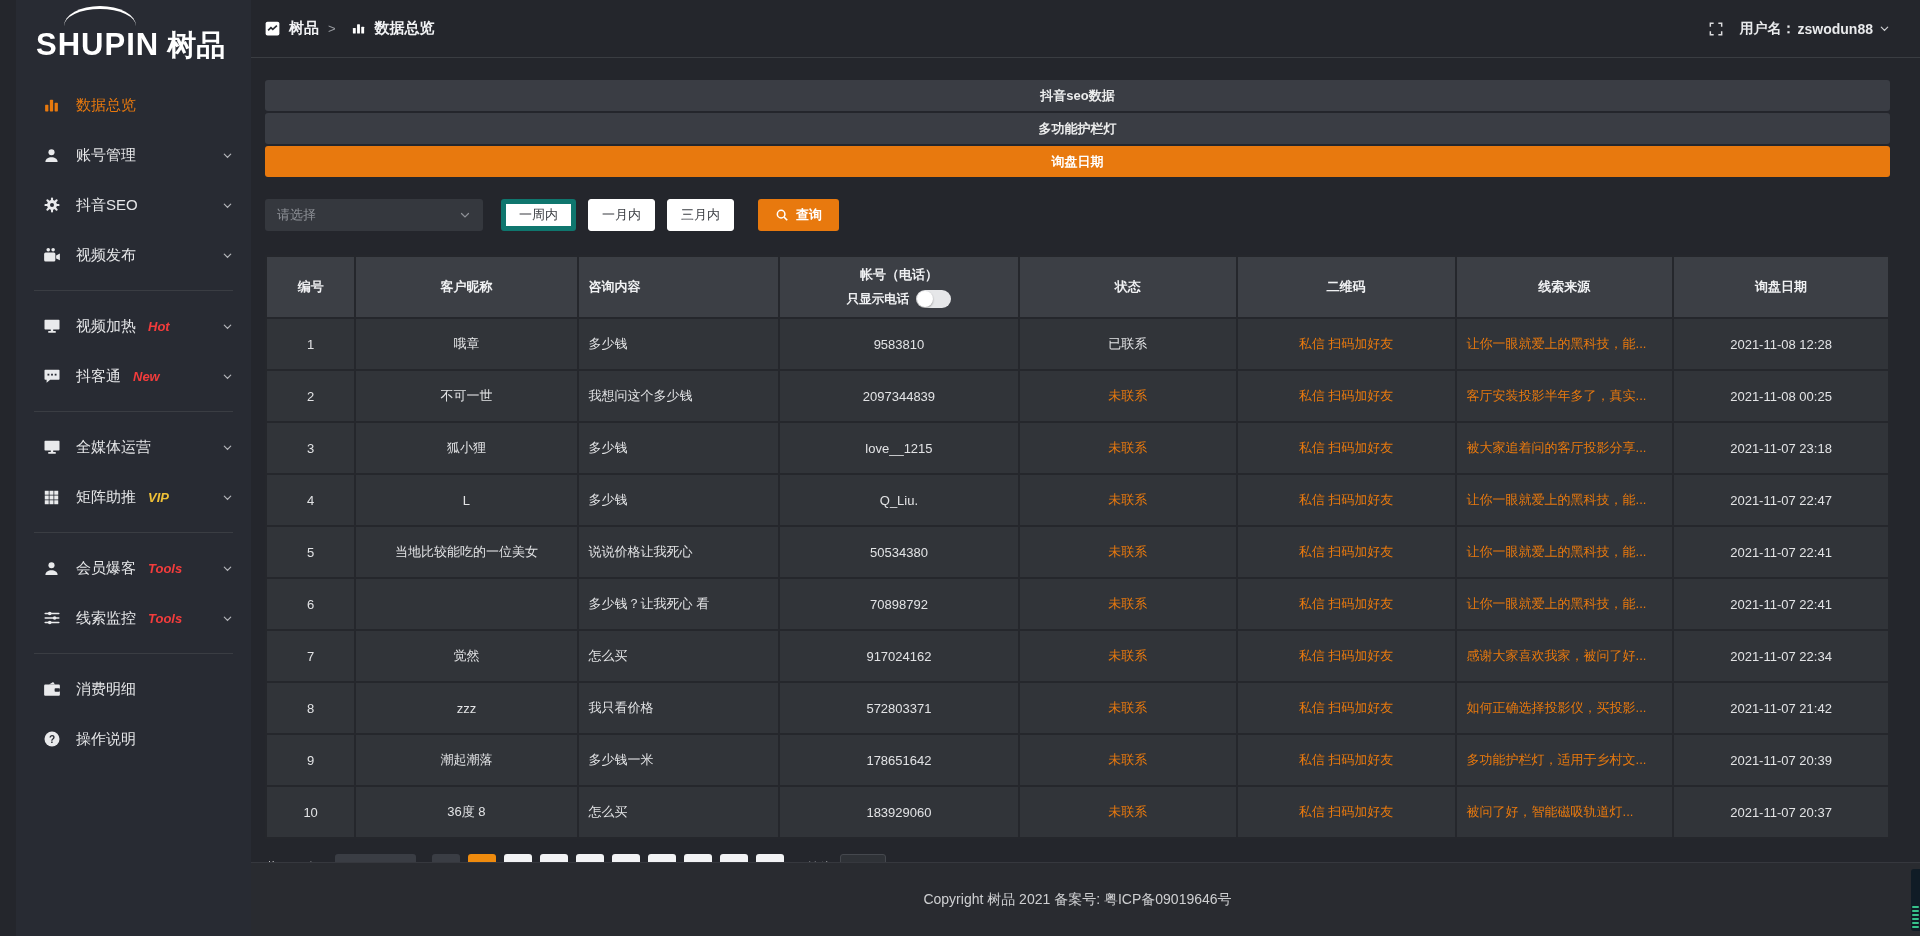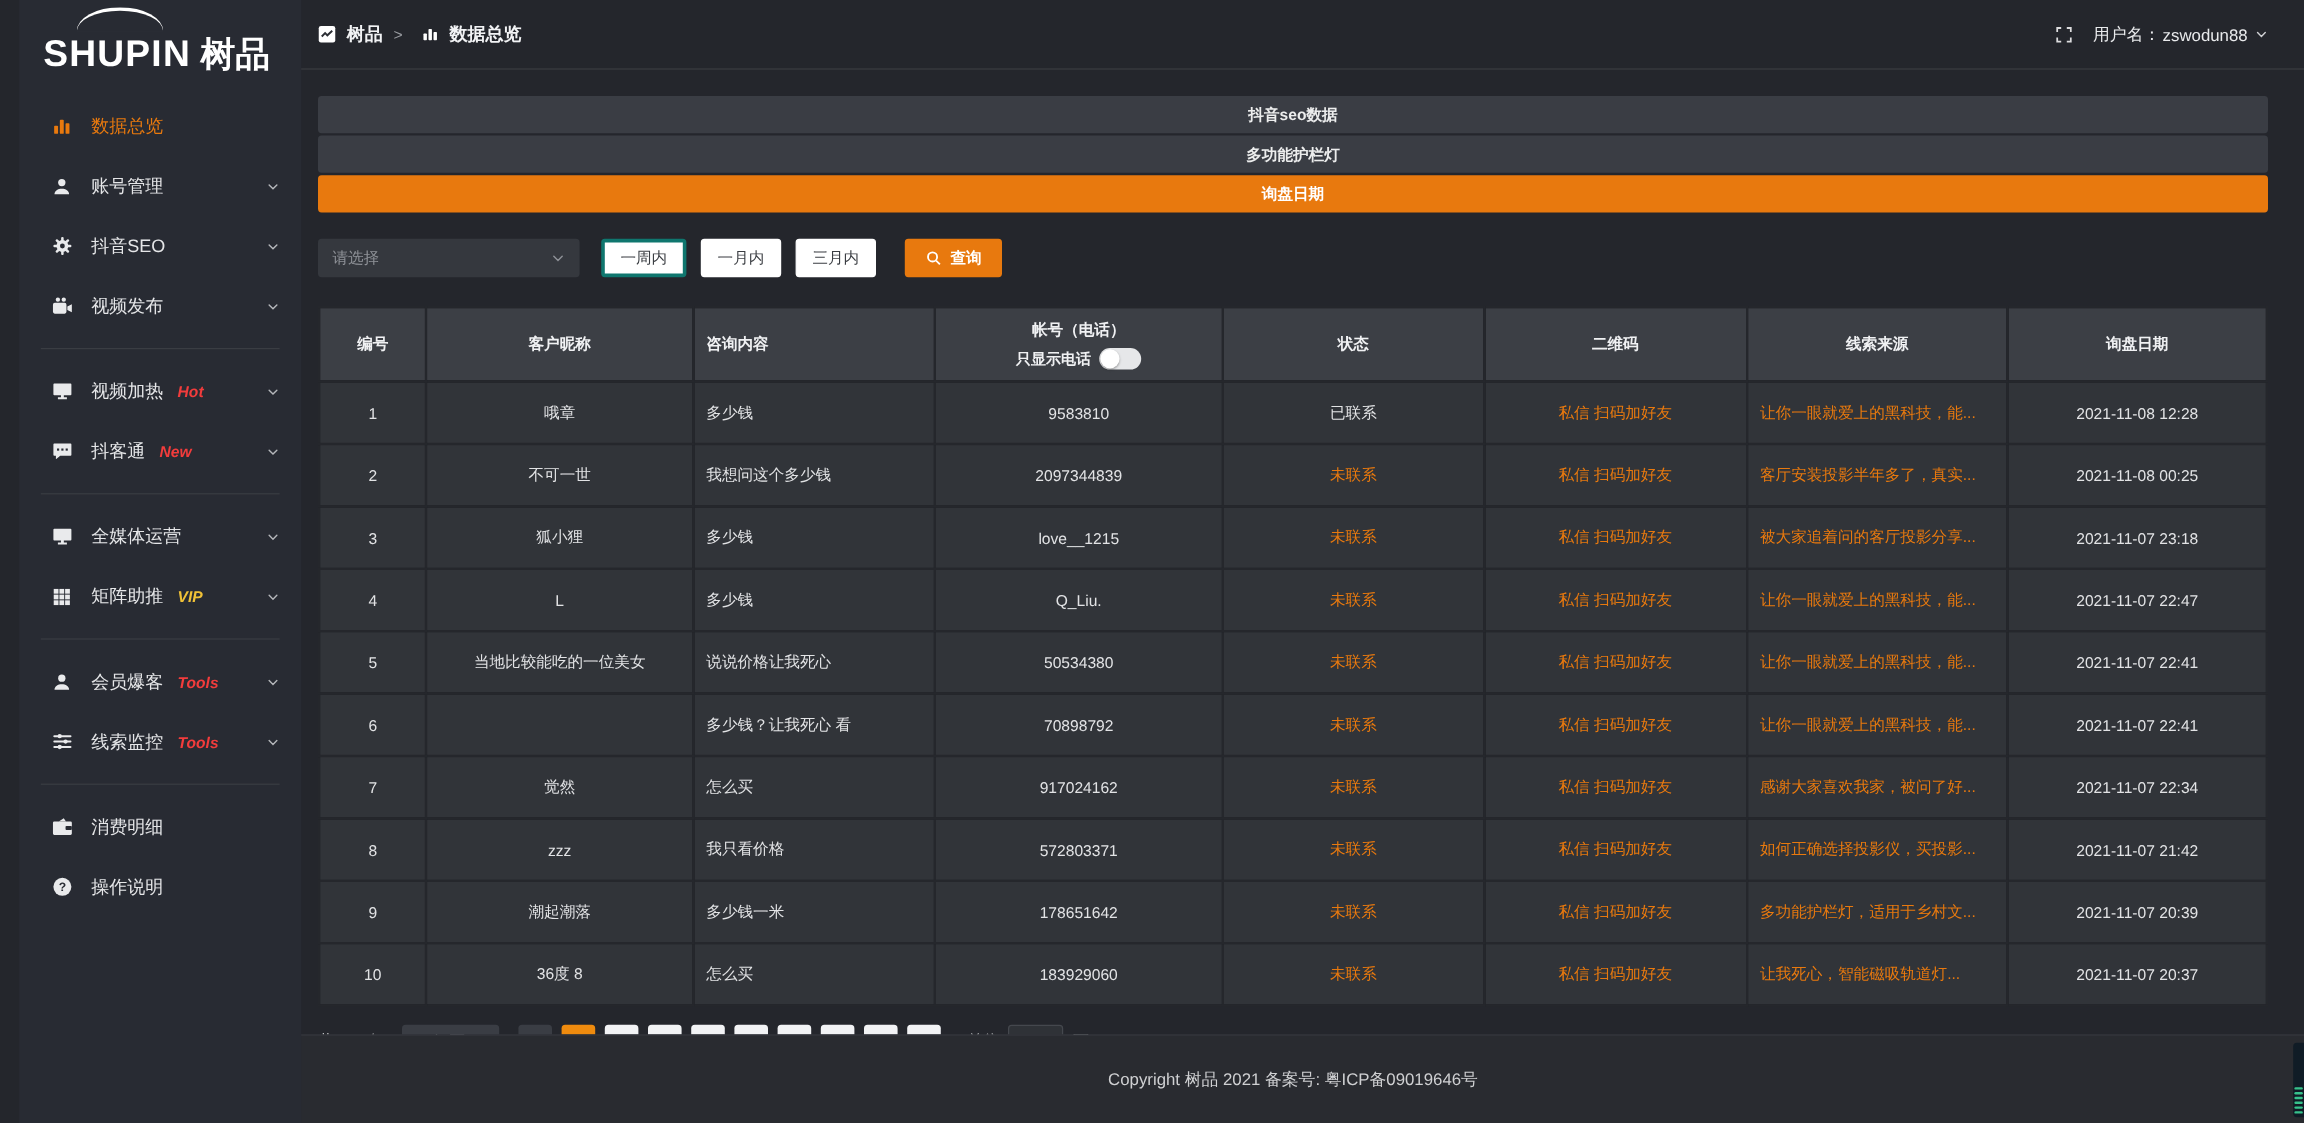--- a/index.html
+++ b/index.html
@@ -20,36 +20,36 @@
   .side-item .s-badge { margin-left:12px; font-size:13px; font-weight:bold; font-style:italic; }
   .side-item .s-chev { margin-left:auto; color:#b4b6ba; display:flex; }
   .side-item.active, .side-item.active .s-icon { color:#e8790e; }
   .side-divider { height:1px; background:#3a3d43; margin:10px 18px; }
 
   
   .main { margin-left:235px; height:100%; position:relative; }
   .topbar { height:58px; padding:0 30px; display:flex; align-items:center; justify-content:space-between; border-bottom:1px solid #3a3d42; }
   .crumbs { display:flex; align-items:center; gap:9px; font-size:15px; font-weight:bold; color:#f2f3f5; }
   .crumb-sep { color:#9a9da2; font-weight:normal; font-size:13px; }
-  .top-right { display:flex; align-items:center; gap:16px; font-size:14px; color:#e9eaec; }
+  .top-right { display:flex; align-items:center; gap:16px; font-size:14px; color:#e9eaec;font-weight:bold; }
   .top-right .chev { display:flex; color:#cfd0d3; }
 
   .content { padding:22px 30px 0; }
 
   
   .tabs { display:flex; gap:2px;flex-direction:column; }
   .tab-btn { background:#3a3d44; color:#eceded; border:none; font-size:13px; font-weight:bold; padding:0 15px; height:31px; border-radius:3px; cursor:pointer; font-family:inherit; }
   .tab-btn.active { background:#e8790e; color:#fff; }
 
   
   .filters { display:flex; align-items:flex-start; margin-top:22px; gap:12px; }
   .fake-select { width:218px; height:32px; background:#35383e; border-radius:3px; display:flex; align-items:center; padding:0 12px; font-size:13px; color:#8e9197; cursor:pointer; }
   .fake-select .chev { margin-left:auto; color:#8e9197; display:flex; }
   .range-btn { background:#fff; color:#3a3d42; border:1px solid #fff; height:32px; padding:0 13px; font-size:13px; border-radius:3px; cursor:pointer; font-family:inherit; }
-  .range-btn.active { border:3px solid #0f766e; }
+  .range-btn.active { border:5px solid #0f766e; }
   .search-btn { background:#e8790e; color:#fff; border:none; height:32px; padding:0 17px; font-size:13px; font-weight:bold; border-radius:3px; margin-left:12px; display:flex; align-items:center; gap:7px; cursor:pointer; font-family:inherit; }
 
   
   table { width:100%; border-collapse:collapse; margin-top:24px; table-layout:fixed; }
   th,td { border:2px solid #25272c; background:#313439; font-size:13px; color:#e2e3e5; overflow:hidden; white-space:nowrap; text-overflow:ellipsis; }
   th { background:#3c3f45; font-weight:bold; height:62px; text-align:center; color:#f0f1f3; }
   td { height:52px; text-align:center; }
   td.left, th.left { text-align:left; padding-left:10px; }
   td.orange { color:#e8790e; }
   td.status-pending { color:#e8790e; }
@@ -486,21 +486,21 @@
         <td>2021-11-07 20:39</td>
       </tr>
 
       <tr>
         <td>10</td>
         <td>36度 8</td>
         <td class="left">怎么买</td>
         <td>183929060</td>
         <td class="status-pending">未联系</td>
         <td class="orange">私信 扫码加好友</td>
-        <td class="left orange">让我死心，智能磁吸轨道灯...</td>
+        <td class="left orange">被问了好，智能磁吸轨道灯...</td>
         <td>2021-11-07 20:37</td>
       </tr>
     </tbody>
     </table>
 
     <div class="pager">
       <span class="total">共 911 条</span>
       <div class="size-select">
         <span>10条/页</span>
         <span class="chev">

